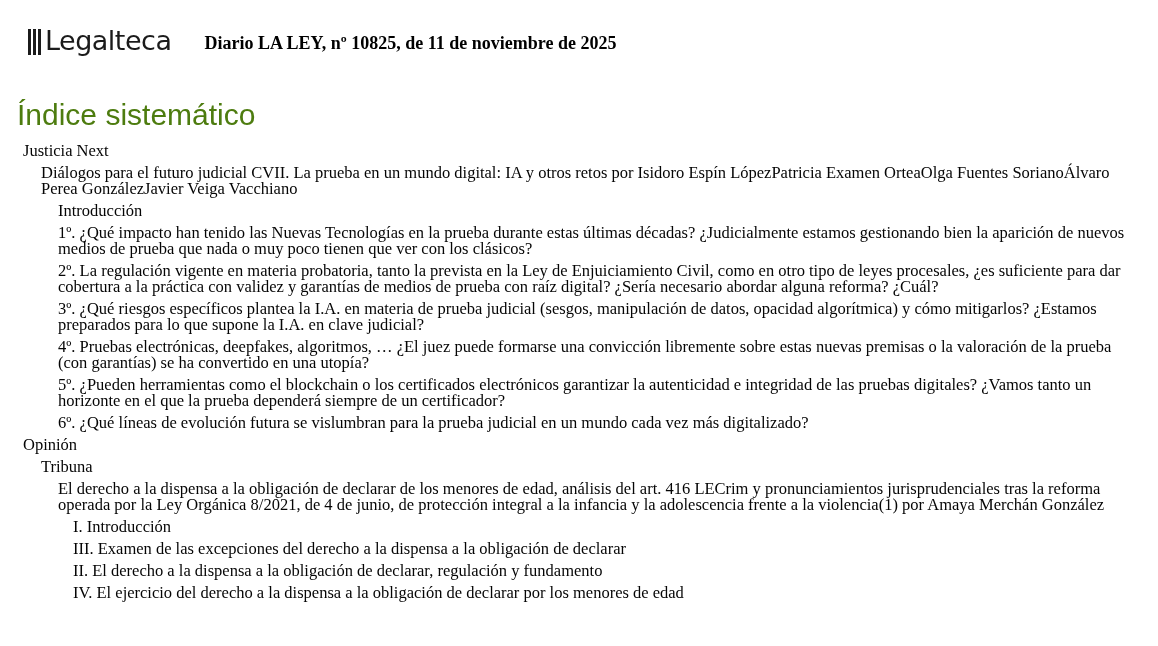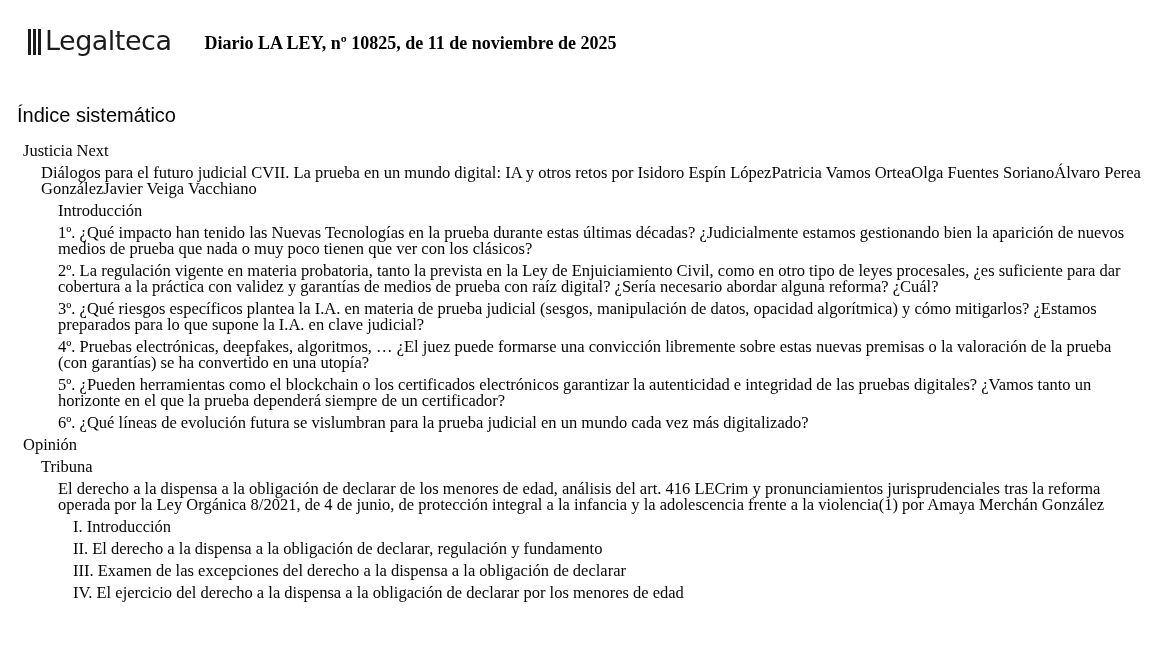--- a/index.html
+++ b/index.html
@@ -54,23 +54,23 @@
     font-size: 18px;
     line-height: 21px;
     color: #000000;
     white-space: nowrap;
   }
 
   
   .index-title {
     font-family: "Liberation Sans", sans-serif;
     font-weight: 400;
-    font-size: 20px;
+    font-size: 30px;
     line-height: 28px;
-    color: #000000;
+    color: #4d7c0f;
     margin: 45px 0 0 17px;
   }
 
   
   .index {
     margin-top: 14px;
     padding: 0 14px 0 15px;
     font-size: 16.5px;
     line-height: 16px;
     color: #050505;
@@ -98,35 +98,35 @@
     </a>
     <div class="diario-title">Diario LA LEY, nº 10825, de 11 de noviembre de 2025</div>
   </header>
 
   <h1 class="index-title">Índice sistemático</h1>
 
   <nav class="index">
 
     <div class="entry lvl0">Justicia Next</div>
 
-    <p class="entry lvl1 link">Diálogos para el futuro judicial CVII. La prueba en un mundo digital: IA y otros retos por Isidoro Espín LópezPatricia Vamos OrteaOlga Fuentes SorianoÁlvaro Perea GonzálezJavier Veiga Vacchiano</p>
+    <p class="entry lvl1 link">Diálogos para el futuro judicial CVII. La prueba en un mundo digital: IA y otros retos por Isidoro Espín LópezPatricia Examen OrteaOlga Fuentes SorianoÁlvaro Perea GonzálezJavier Veiga Vacchiano</p>
 
     <p class="entry lvl2 link">Introducción</p>
     <p class="entry lvl2 link">1º. ¿Qué impacto han tenido las Nuevas Tecnologías en la prueba durante estas últimas décadas? ¿Judicialmente estamos gestionando bien la aparición de nuevos medios de prueba que nada o muy poco tienen que ver con los clásicos?</p>
     <p class="entry lvl2 link">2º. La regulación vigente en materia probatoria, tanto la prevista en la Ley de Enjuiciamiento Civil, como en otro tipo de leyes procesales, ¿es suficiente para dar cobertura a la práctica con validez y garantías de medios de prueba con raíz digital? ¿Sería necesario abordar alguna reforma? ¿Cuál?</p>
     <p class="entry lvl2 link">3º. ¿Qué riesgos específicos plantea la I.A. en materia de prueba judicial (sesgos, manipulación de datos, opacidad algorítmica) y cómo mitigarlos? ¿Estamos preparados para lo que supone la I.A. en clave judicial?</p>
     <p class="entry lvl2 link">4º. Pruebas electrónicas, deepfakes, algoritmos, … ¿El juez puede formarse una convicción libremente sobre estas nuevas premisas o la valoración de la prueba (con garantías) se ha convertido en una utopía?</p>
     <p class="entry lvl2 link">5º. ¿Pueden herramientas como el blockchain o los certificados electrónicos garantizar la autenticidad e integridad de las pruebas digitales? ¿Vamos tanto un horizonte en el que la prueba dependerá siempre de un certificador?</p>
     <p class="entry lvl2 link">6º. ¿Qué líneas de evolución futura se vislumbran para la prueba judicial en un mundo cada vez más digitalizado?</p>
 
     <div class="entry lvl0">Opinión</div>
     <div class="entry lvl1">Tribuna</div>
 
     <p class="entry lvl2 link">El derecho a la dispensa a la obligación de declarar de los menores de edad, análisis del art. 416 LECrim y pronunciamientos jurisprudenciales tras la reforma operada por la Ley Orgánica 8/2021, de 4 de junio, de protección integral a la infancia y la adolescencia frente a la violencia(1) por Amaya Merchán González</p>
 
     <p class="entry lvl3 link">I. Introducción</p>
+    <p class="entry lvl3 link">III. Examen de las excepciones del derecho a la dispensa a la obligación de declarar</p>
     <p class="entry lvl3 link">II. El derecho a la dispensa a la obligación de declarar, regulación y fundamento</p>
-    <p class="entry lvl3 link">III. Examen de las excepciones del derecho a la dispensa a la obligación de declarar</p>
     <p class="entry lvl3 link">IV. El ejercicio del derecho a la dispensa a la obligación de declarar por los menores de edad</p>
 
   </nav>
 
 </div>
 
 </body></html>

